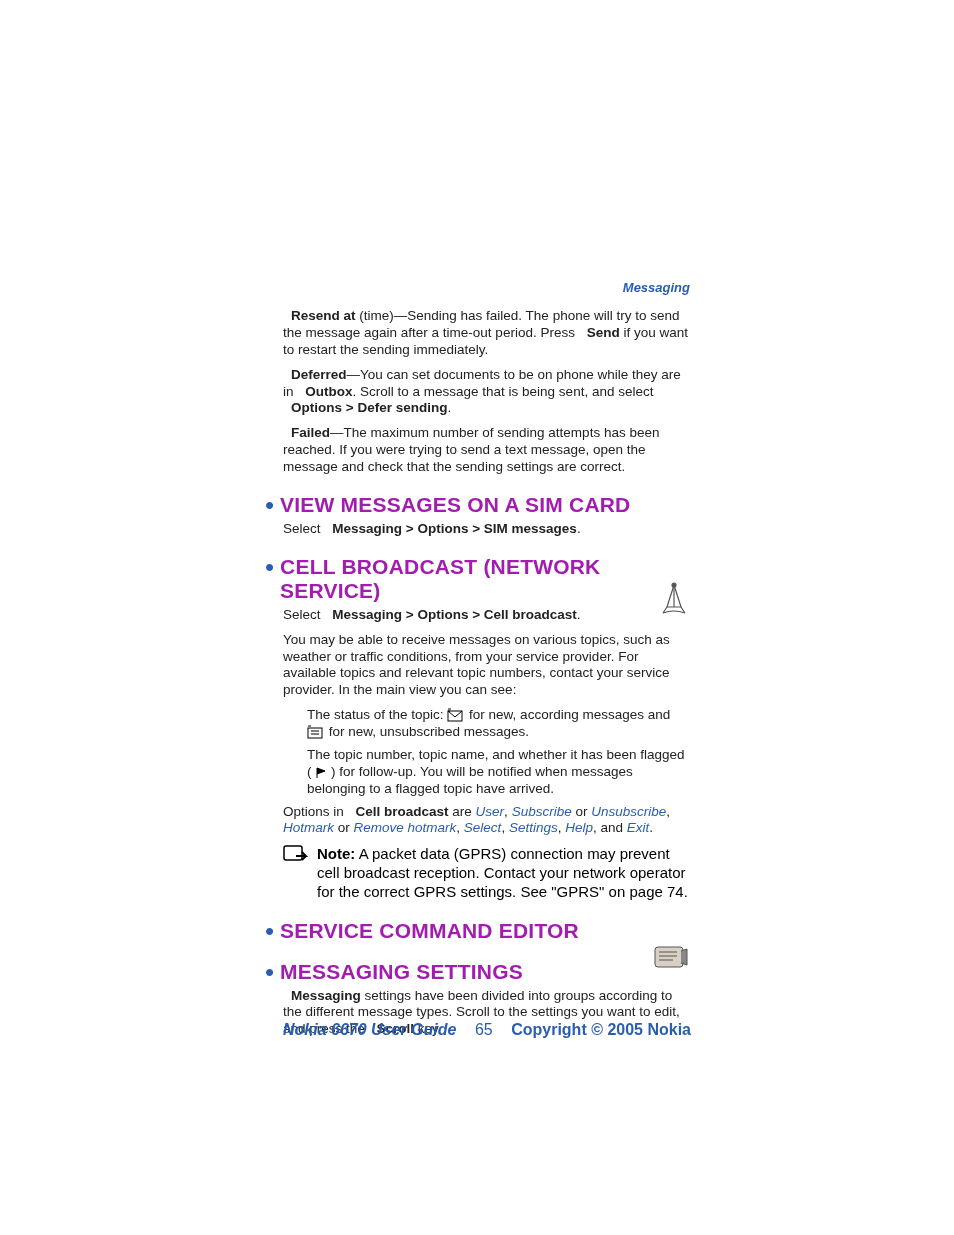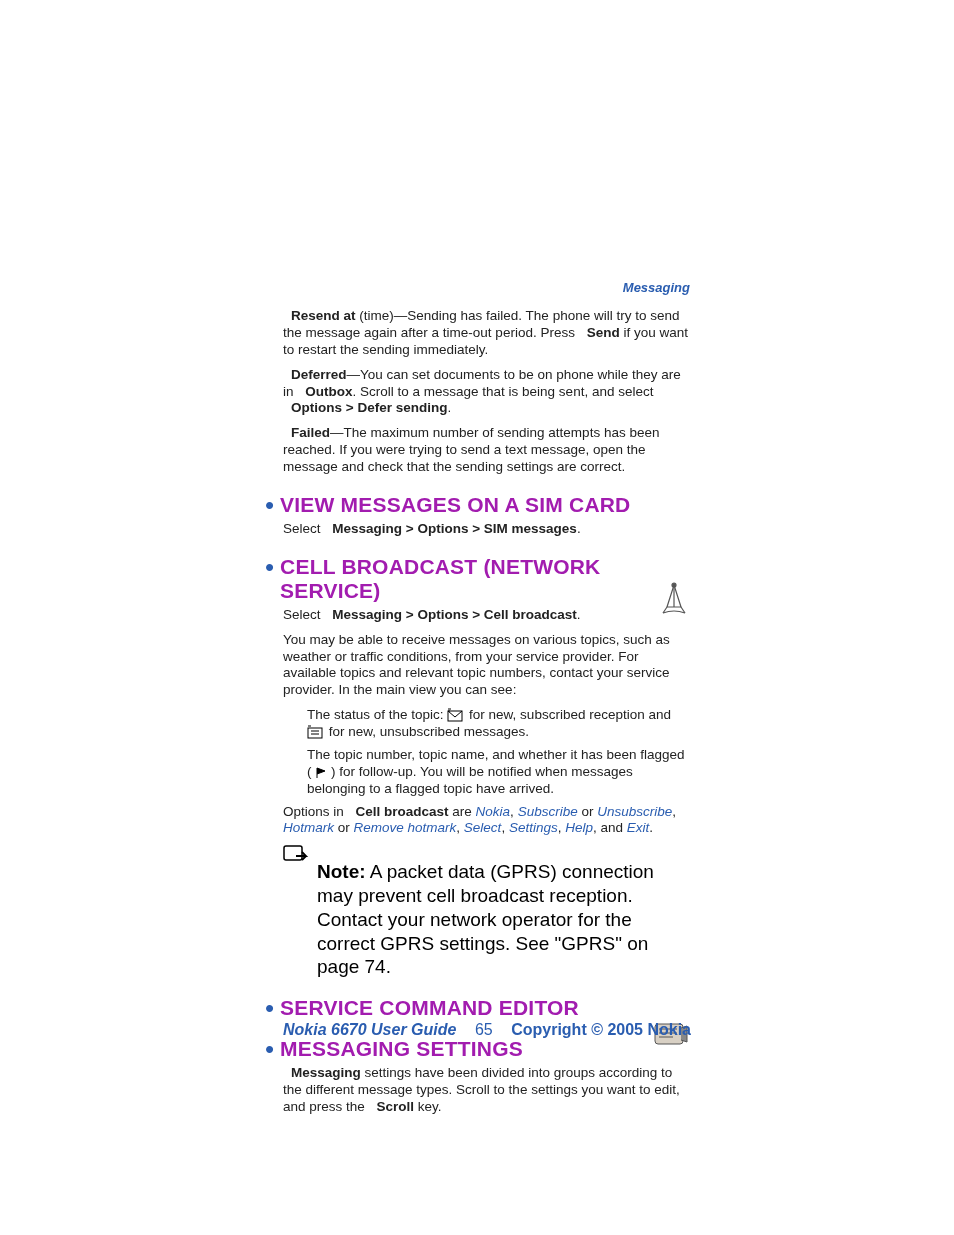--- a/index.html
+++ b/index.html
@@ -68,23 +68,22 @@
     display: flex;
     margin-top: 4px;
     margin-bottom: 4px;
   }
   .note-icon {
     flex: 0 0 34px;
     font-size: 24px;
   }
   .note-text {
     flex: 1;
-    font-size: 19px;
+    font-size: 15px;
     line-height: 1.25;
-    margin-top: 15px;
   }
   .cb-icon-row { position: relative; }
   .cb-icon { position: absolute; right: 0; top: -28px; }
   .sc-icon { position: absolute; right: 0; top: 2px; }
   .inline-icon svg { vertical-align: -3px; }
   .footer {
     position: absolute;
     left: 283px;
     width: 408px;
     top: 1021px;
@@ -149,21 +148,21 @@
 
   <p class="body-text sub-indent">
     <span>The status of the topic: </span>
     <span class="inline-icon">
       <svg width="18" height="14" viewBox="0 0 18 14">
           <rect x="1" y="3" width="14" height="10" fill="none" stroke="#000"></rect>
           <path d="M1 3 L8 9 L15 3" stroke="#000" fill="none"></path>
           <path d="M1 1 L4 1 M1 3 L3 3" stroke="#000"></path>
         </svg>
     </span>
-    <span> for new, subscribed reception and </span>
+    <span> for new, according messages and </span>
     <span class="inline-icon">
       <svg width="18" height="14" viewBox="0 0 18 14">
           <rect x="1" y="3" width="14" height="10" fill="none" stroke="#000"></rect>
           <line x1="4" y1="6" x2="12" y2="6" stroke="#000"></line>
           <line x1="4" y1="9" x2="12" y2="9" stroke="#000"></line>
           <path d="M1 1 L4 1" stroke="#000"></path>
         </svg>
     </span>
     <span> for new, unsubscribed messages.</span>
   </p>
@@ -173,21 +172,21 @@
     <span class="inline-icon">
       <svg width="12" height="12" viewBox="0 0 12 12">
           <path d="M2 1 L2 11 M2 1 L10 4 L2 7" stroke="#000" fill="#000"></path>
         </svg>
     </span>
     <span>) for follow-up. You will be notified when messages belonging to a flagged topic have arrived.</span>
   </p>
 
   <p class="body-text">
     <span>Options in </span><b>Cell broadcast</b><span> are </span>
-    <a class="opt-link">Nokia</a>, 
+    <a class="opt-link">User</a>, 
     <a class="opt-link">Subscribe</a> or 
     <a class="opt-link">Unsubscribe</a>, 
     <a class="opt-link">Hotmark</a> or 
     <a class="opt-link">Remove hotmark</a>, 
     <a class="opt-link">Select</a>, 
     <a class="opt-link">Settings</a>, 
     <a class="opt-link">Help</a>, and 
     <a class="opt-link">Exit</a>.
   </p>
 

